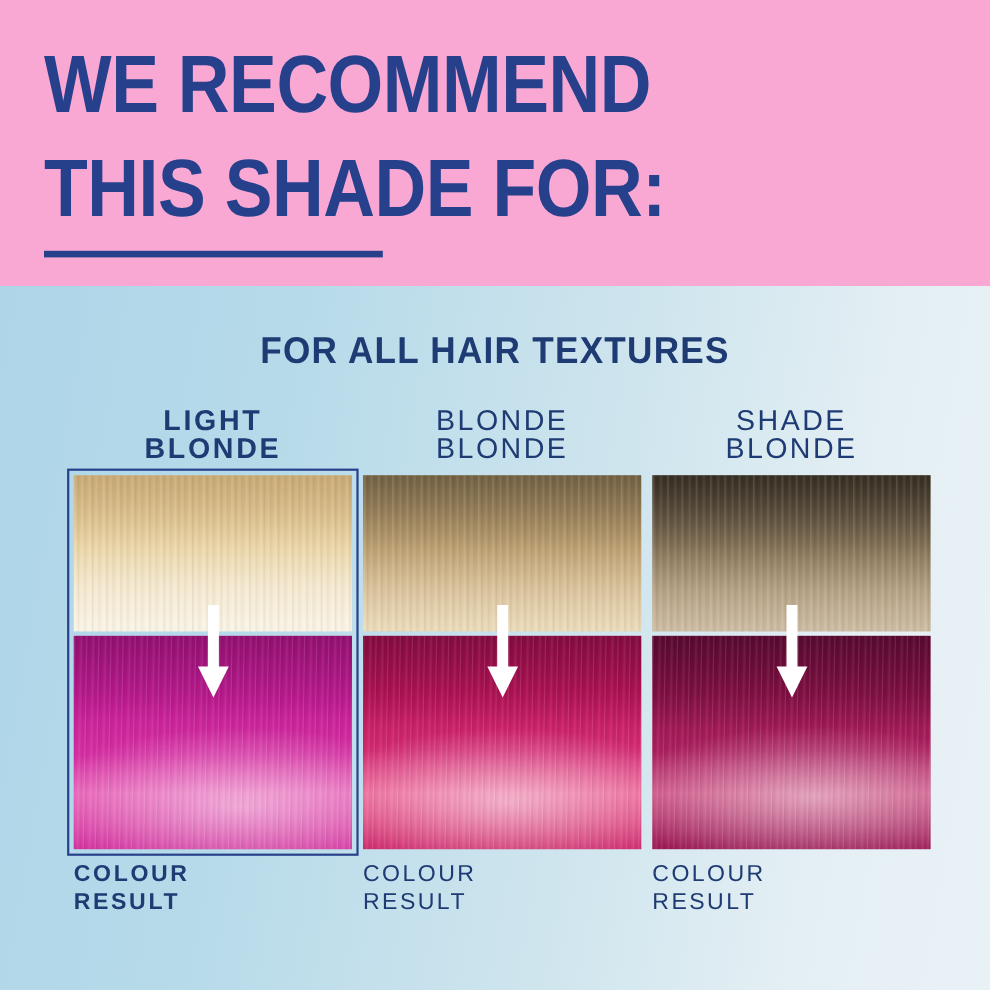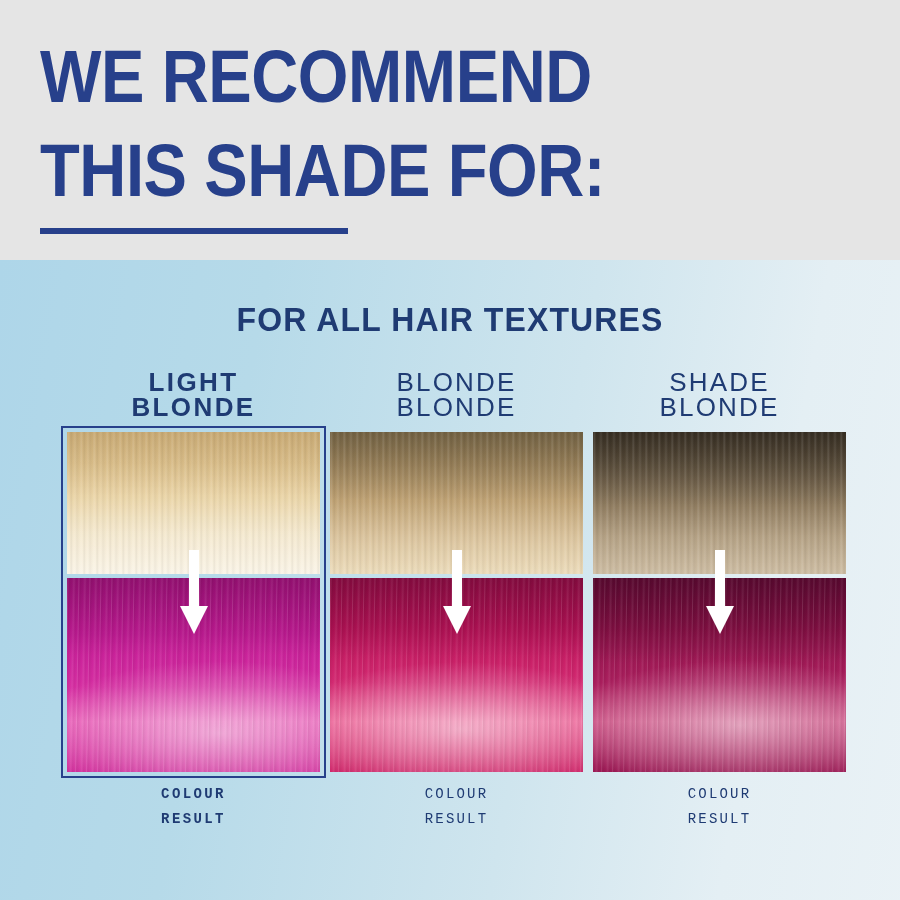--- a/index.html
+++ b/index.html
@@ -21,21 +21,21 @@
     background: #ffffff;
   }
 
   
   #headline-panel {
     position: absolute;
     left: 0;
     top: 0;
     width: 900px;
     height: 260px;
-    background: #e5e5e5;
+    background: #f9a8d4;
     overflow: hidden;
   }
   .headline-line {
     position: absolute;
     left: 40px;
     color: #27408b;
     font-family: "Liberation Sans Narrow", "Liberation Sans", sans-serif;
     font-weight: bold;
     font-size: 74px;
     line-height: 74px;
@@ -190,24 +190,23 @@
     z-index: 6;
     pointer-events: none;
   }
 
   .result-label {
     position: absolute;
     left: 0;
     top: 412px;
     width: 253px;
     height: 56px;
-    text-align: center;
     color: #1f3b73;
-    font-family: Liberation Mono, monospace;
-    font-size: 14px;
+    font-family: Liberation Sans, sans-serif;
+    font-size: 21px;
     line-height: 25px;
     letter-spacing: 2.2px;
     font-weight: normal;
   }
   .column.selected .result-label { font-weight: bold; letter-spacing: 2.4px; }
 </style>
 </head>
 <body>
 
 <div id="page">

